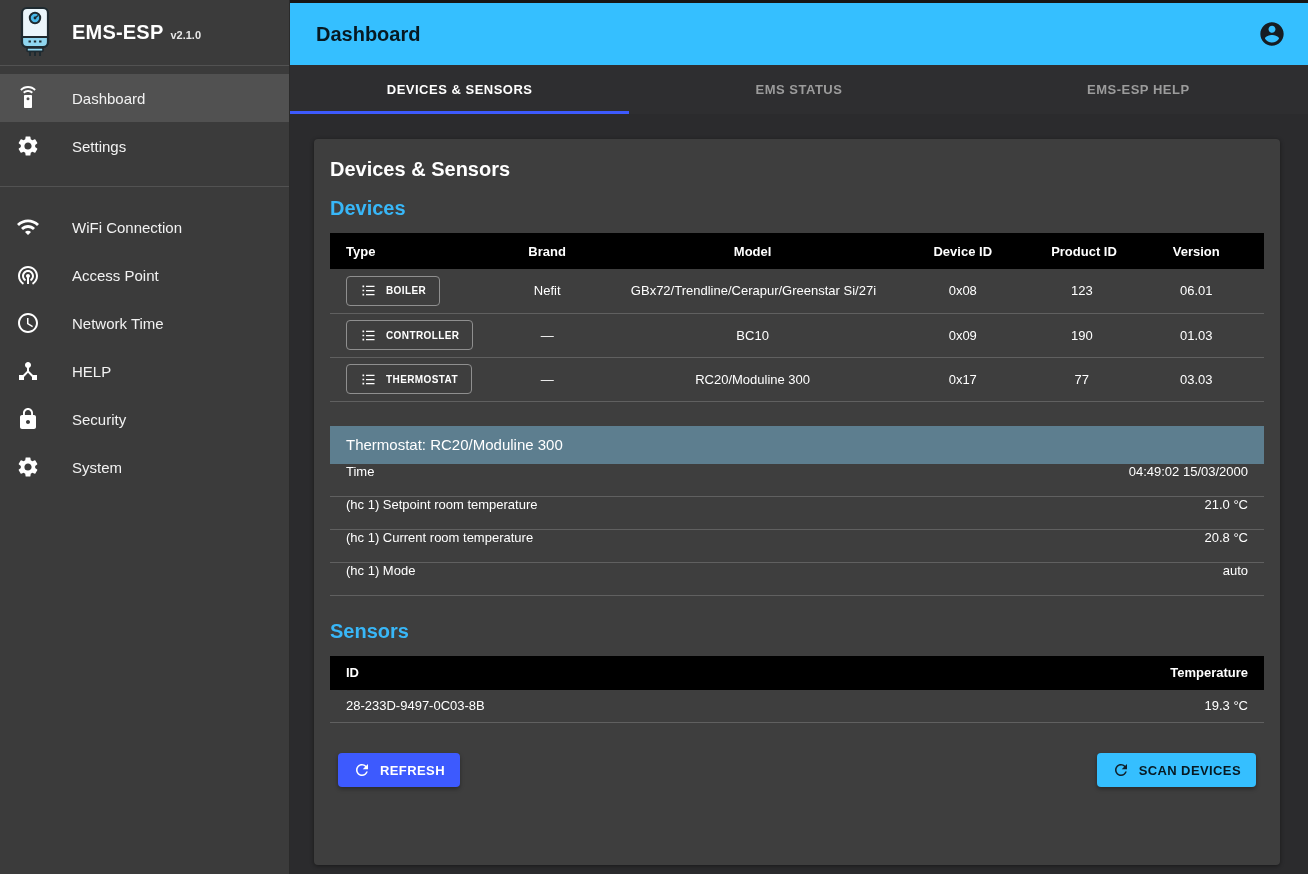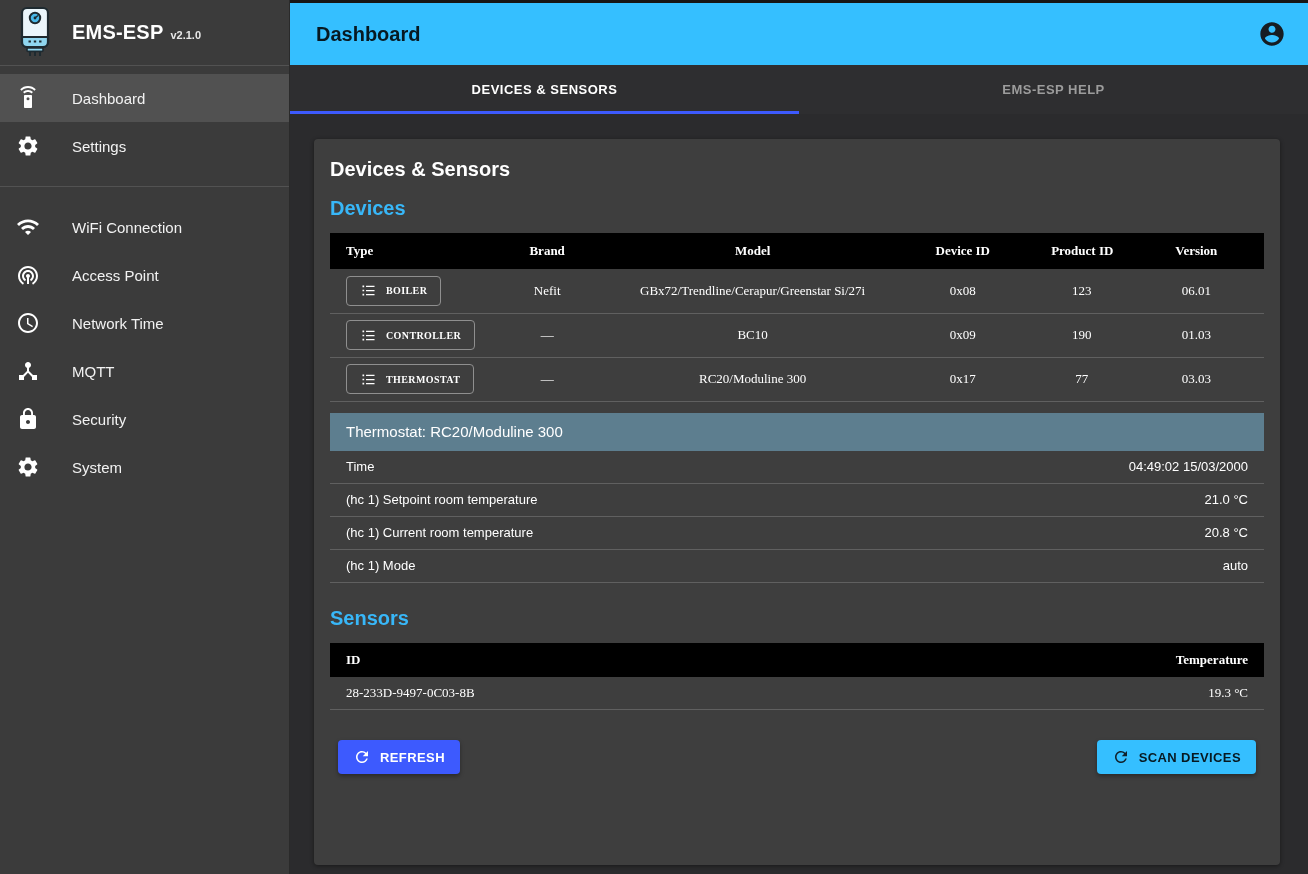--- a/index.html
+++ b/index.html
@@ -89,21 +89,21 @@
     background: #3e3e3e;
     border-radius: 4px;
     box-shadow: 0 1px 4px rgba(0,0,0,0.45);
     height: 100%;
     padding: 17px 16px 16px 16px;
   }
 
   .card-title { font-size: 20px; font-weight: bold; margin: 2px 0 14px; }
   .section-heading { font-size: 20px; font-weight: bold; color: #38b7f8; margin: 16px 0 13px; }
 
-  table { width: 100%; border-collapse: collapse; table-layout: fixed; font-family: Liberation Serif, serif; }
+  table { width: 100%; border-collapse: collapse; table-layout: fixed; }
   th {
     background: #000;
     height: 36px;
     font-size: 13px;
     font-weight: bold;
     padding: 0 16px;
     white-space: nowrap;
   }
   td {
     height: 44px;
@@ -129,33 +129,33 @@
     color: #fff;
     font-family: inherit;
     font-size: 10px;
     font-weight: bold;
     letter-spacing: 0.4px;
     cursor: pointer;
   }
   .type-btn svg { width: 17px; height: 17px; fill: #fff; }
 
   .detail-banner {
-    margin-top: 11px;
+    margin-top: 24px;
     height: 38px;
     background: #5d7e8f;
     display: flex;
     align-items: center;
     padding: 0 16px;
     font-size: 15px;
     color: #fff;
   }
   .kv-row {
     height: 33px;
     display: flex;
-    align-items: center;
+    align-items: flex-start;
     justify-content: space-between;
     padding: 0 16px;
     font-size: 13px;
     border-bottom: 1px solid rgba(255,255,255,0.18);
   }
   .sensors-table th { height: 34px; }
   .sensors-table td { height: 33px; }
 
   .card-actions {
     margin-top: 30px;
@@ -259,21 +259,21 @@
           </svg>
       </span>
       <span>Network Time</span>
     </div>
     <div class="nav-item">
       <span class="nav-icon">
         <svg viewBox="0 0 24 24">
             <path d="M17 16l-4-4V8.82C14.16 8.4 15 7.3 15 6c0-1.66-1.34-3-3-3S9 4.34 9 6c0 1.3.84 2.4 2 2.82V12l-4 4H3v5h5v-3.05l4-4.2 4 4.2V21h5v-5h-4z"></path>
           </svg>
       </span>
-      <span>MQTT</span>
+      <span>HELP</span>
     </div>
     <div class="nav-item">
       <span class="nav-icon">
         <svg viewBox="0 0 24 24">
             <path d="M18 8h-1V6c0-2.76-2.24-5-5-5S7 3.24 7 6v2H6c-1.1 0-2 .9-2 2v10c0 1.1.9 2 2 2h12c1.1 0 2-.9 2-2V10c0-1.1-.9-2-2-2zm-6 9c-1.1 0-2-.9-2-2s.9-2 2-2 2 .9 2 2-.9 2-2 2zm3.1-9H8.9V6c0-1.71 1.39-3.1 3.1-3.1 1.71 0 3.1 1.39 3.1 3.1v2z"></path>
           </svg>
       </span>
       <span>Security</span>
     </div>
     <div class="nav-item">
@@ -293,20 +293,21 @@
     <span class="appbar-title">Dashboard</span>
     <span class="account-btn">
       <svg viewBox="0 0 24 24" fill-rule="evenodd">
           <path d="M12 2C6.48 2 2 6.48 2 12s4.48 10 10 10 10-4.48 10-10S17.52 2 12 2zm0 3c1.66 0 3 1.34 3 3s-1.34 3-3 3-3-1.34-3-3 1.34-3 3-3zm0 14.2c-2.5 0-4.71-1.28-6-3.22.03-1.99 4-3.08 6-3.08 1.99 0 5.97 1.09 6 3.08-1.29 1.94-3.5 3.22-6 3.22z"></path>
         </svg>
     </span>
   </header>
 
   <div class="tabbar">
     <div class="tab active">DEVICES &amp; SENSORS</div>
+    <div class="tab">EMS STATUS</div>
     <div class="tab">EMS-ESP HELP</div>
   </div>
 
   <div class="content">
     <div class="card">
 
       <div class="card-title">Devices &amp; Sensors</div>
 
       <div class="section-heading">Devices</div>
 

